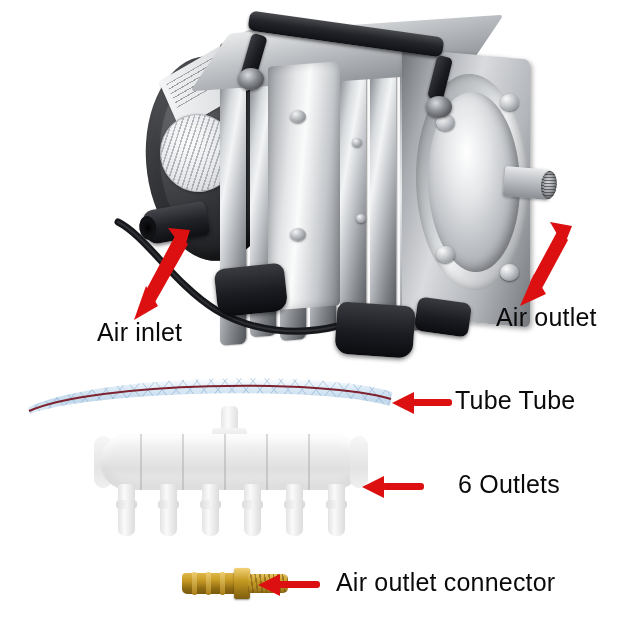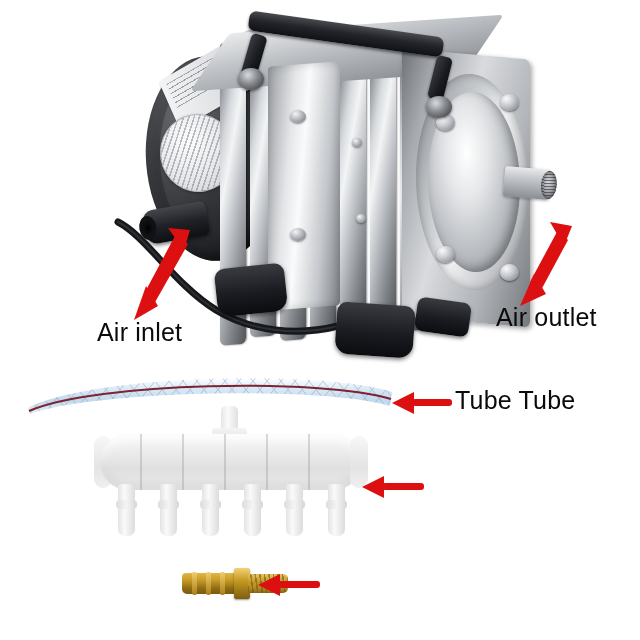--- a/index.html
+++ b/index.html
@@ -637,32 +637,34 @@
   </div>
 
   <div class="arrow" style="left:362px; top:474px;">
     <svg width="62" height="26" viewBox="0 0 62 26">
       <g fill="#DC1010">
         <polygon points="0,13 22,2 22,24"></polygon>
         <rect x="20" y="9" width="42" height="7" rx="3"></rect>
       </g>
     </svg>
   </div>
+  <div class="callout-label" id="lbl-6-outlets">6 Outlets</div>
 
   <div id="brass">
     <div class="brass-barb"></div>
     <div class="brass-ridge" style="left:10px;"></div>
     <div class="brass-ridge" style="left:24px;"></div>
     <div class="brass-ridge" style="left:38px;"></div>
     <div class="brass-hex"></div>
     <div class="brass-thread"></div>
   </div>
 
   <div class="arrow" style="left:258px; top:572px;">
     <svg width="62" height="26" viewBox="0 0 62 26">
       <g fill="#DC1010">
         <polygon points="0,13 22,2 22,24"></polygon>
         <rect x="20" y="9" width="42" height="7" rx="3"></rect>
       </g>
     </svg>
   </div>
+  <div class="callout-label" id="lbl-connector">Air outlet connector</div>
 
 </div>
 
 </body></html>

